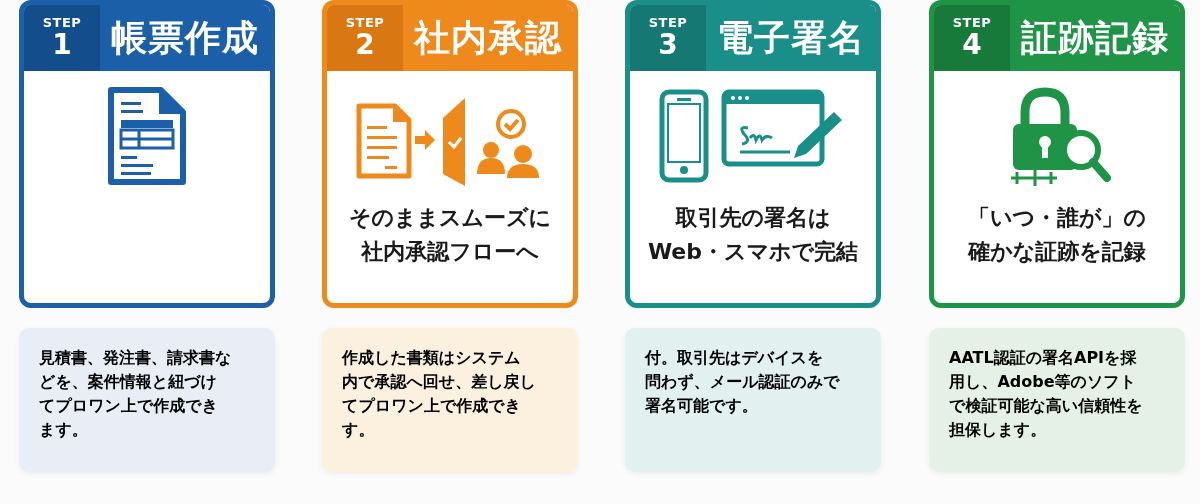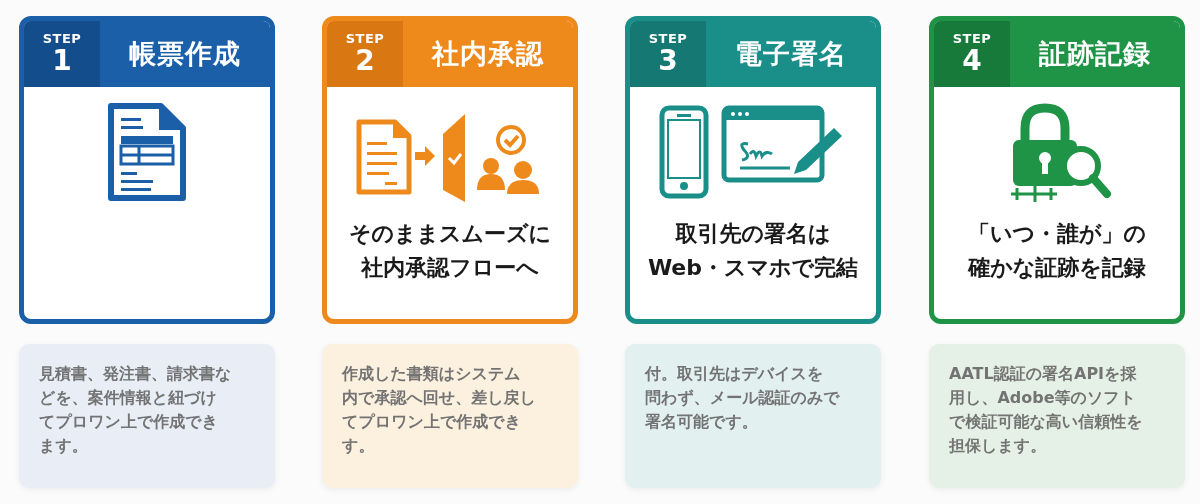--- a/index.html
+++ b/index.html
@@ -1,37 +1,37 @@
 <!DOCTYPE html>
 <html><head>
 <meta charset="utf-8">
 <style>
   html, body { margin: 0; padding: 0; }
   body {
     width: 1200px; height: 504px; background: #fbfbfb;
     font-family: "DejaVu Sans", "Liberation Sans", sans-serif;
     position: relative; overflow: hidden;
   }
-  .col { position: absolute; top: 16px; width: 256px; }
+  .col { position: absolute; top: 0; width: 256px; }
   .card {
     height: 308px; border-radius: 12px; box-sizing: border-box;
     border: 5px solid var(--c); background: #fff; overflow: hidden;
     position: relative;
   }
   .head { height: 66px; background: var(--c); display: flex; color: #fff; }
   .step { width: 76px; background: var(--d); display: flex; flex-direction: column; align-items: center; justify-content: center; }
   .step-lbl { font-size: 13px; font-weight: bold; letter-spacing: 0.5px; line-height: 14px; }
   .step-num { font-size: 28px; font-weight: bold; line-height: 30px; }
-  .title { flex: 1; display: flex; align-items: center; justify-content: center; font-size: 27px; font-weight: bold; letter-spacing: 1px; }
+  .title { flex: 1; display: flex; align-items: center; justify-content: center; font-size: 36px; font-weight: bold; letter-spacing: 1px; }
   .icon { height: 130px; display: flex; align-items: center; justify-content: center; }
   .caption { text-align: center; font-size: 22px; font-weight: bold; color: #1a1a1a; line-height: 34px; }
   .desc {
     margin-top: 20px; height: 144px; border-radius: 10px; background: var(--bg);
     box-sizing: border-box; padding: 18px 20px 0 20px;
-    font-size: 16px; font-weight: bold; color: #737373; line-height: 24px;
+    font-size: 16px; font-weight: bold; color: #000000; line-height: 24px;
     box-shadow: 0 2px 6px rgba(0,0,0,0.06);
   }
   .desc div { white-space: nowrap; }
 </style>
 </head>
 <body>
 
 <div class="col" style="left:19px; --c:#1a5fa8; --d:#144d8c; --bg:#e8edf6;">
   <div class="card">
     <div class="head">

